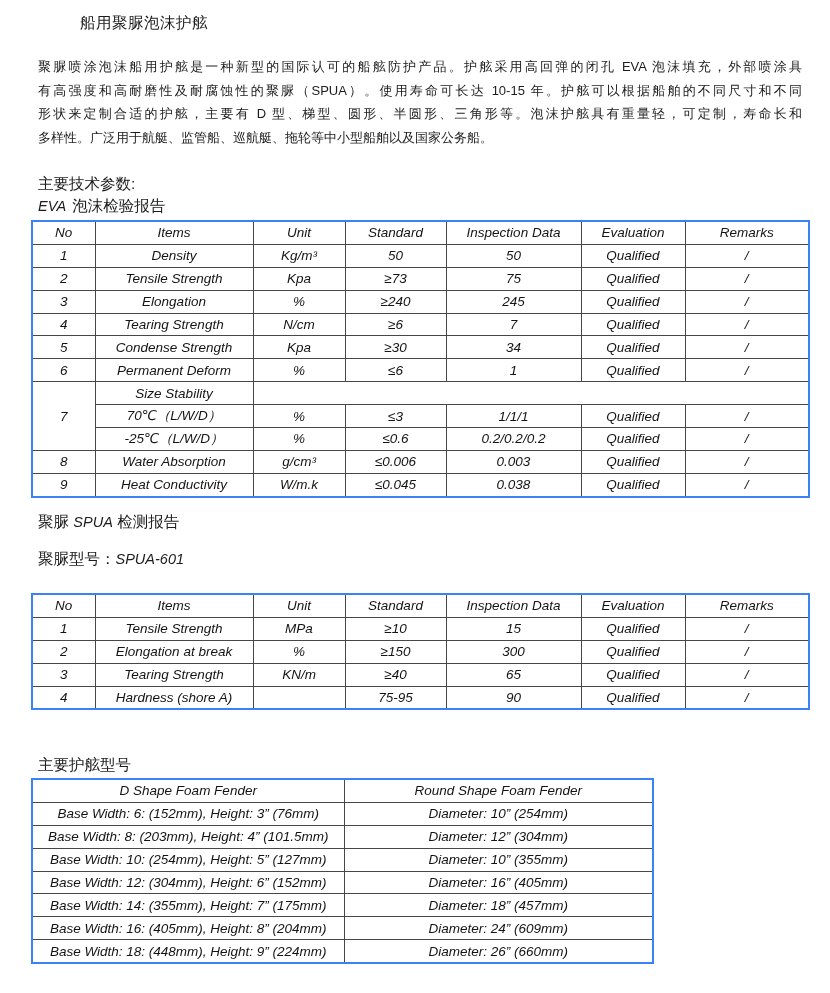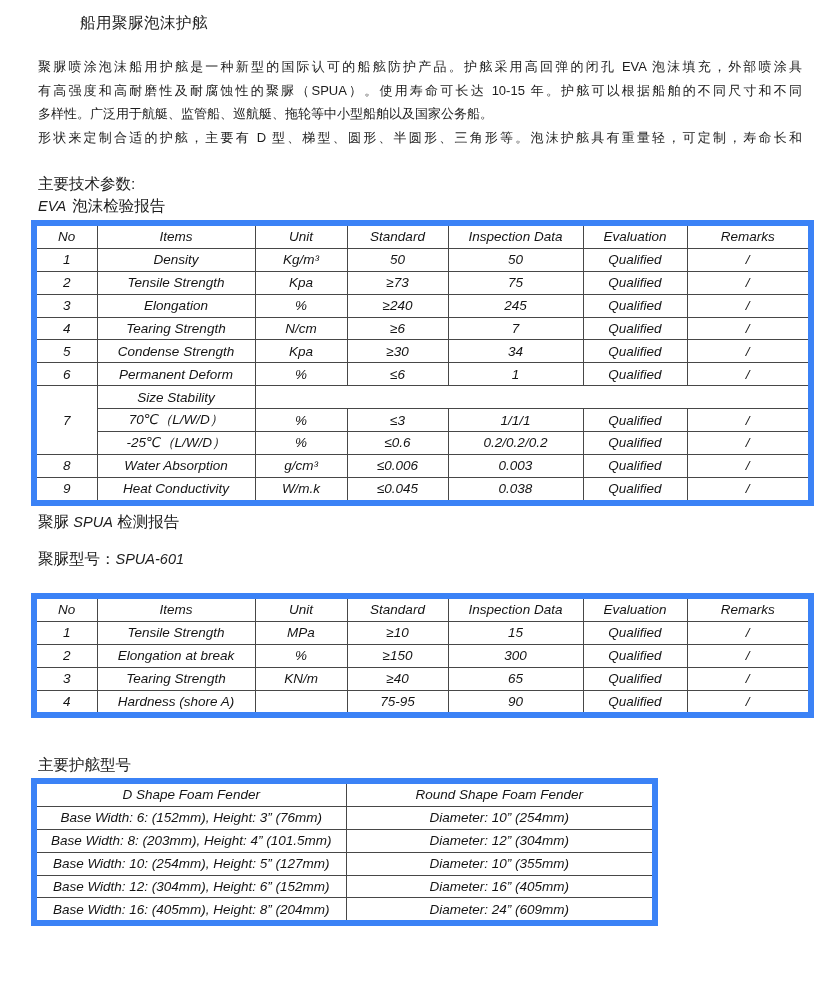--- a/index.html
+++ b/index.html
@@ -16,39 +16,39 @@
   .sec-h { font-size:15.5px; }
   .h-params { left:38px; top:174px; }
   .h-eva    { left:38px; top:196px; }
   .h-spua1  { left:38px; top:512px; }
   .h-spua2  { left:38px; top:549px; }
   .h-fender { left:38px; top:755px; }
   .en { font-style:italic; font-size:14.5px; }
   .gap { margin-right:6px; }
 
   table { border-collapse:collapse; table-layout:fixed; background:#fff; }
-  table { border:6px solid #3b82f6; }
+  table { border:2px solid #3b82f6; }
   th, td { border:1.5px solid #474747; height:21.9px; text-align:center;
            vertical-align:middle; font-style:italic; font-size:13.5px;
            font-weight:400; padding:0 2px; color:#141414; white-space:nowrap;
            overflow:hidden; }
   .t-eva    { left:31px; top:220px; width:777px; }
   .t-spua   { left:31px; top:593px; width:777px; }
   .t-fender { left:31px; top:778px; width:621px; }
 </style>
 </head>
 <body>
 
 <div class="abs doc-title">船用聚脲泡沫护舷</div>
 
 <div class="abs intro">
   <div class="ln jl">聚脲喷涂泡沫船用护舷是一种新型的国际认可的船舷防护产品。护舷采用高回弹的闭孔 EVA 泡沫填充，外部喷涂具</div>
   <div class="ln jl">有高强度和高耐磨性及耐腐蚀性的聚脲（SPUA）。使用寿命可长达 10-15 年。护舷可以根据船舶的不同尺寸和不同</div>
+  <div class="ln jl">形状来定制合适的护舷，主要有 D 型、梯型、圆形、半圆形、三角形等。泡沫护舷具有重量轻，可定制，寿命长和</div>
   <div class="ln">多样性。广泛用于航艇、监管船、巡航艇、拖轮等中小型船舶以及国家公务船。</div>
-  <div class="ln jl">形状来定制合适的护舷，主要有 D 型、梯型、圆形、半圆形、三角形等。泡沫护舷具有重量轻，可定制，寿命长和</div>
 </div>
 
 <div class="abs sec-h h-params">主要技术参数:</div>
 
 <div class="abs sec-h h-eva">
   <span class="en gap">EVA</span><span>泡沫检验报告</span>
 </div>
 
 <table class="abs t-eva" id="eva-table">
   <colgroup>
@@ -262,17 +262,25 @@
       </tr>
       <tr>
         <td>Base Width: 10: (254mm), Height: 5” (127mm)</td>
         <td>Diameter: 10” (355mm)</td>
       </tr>
       <tr>
         <td>Base Width: 12: (304mm), Height: 6” (152mm)</td>
         <td>Diameter: 16” (405mm)</td>
       </tr>
       <tr>
+        <td>Base Width: 14: (355mm), Height: 7” (175mm)</td>
+        <td>Diameter: 18” (457mm)</td>
+      </tr>
+      <tr>
         <td>Base Width: 16: (405mm), Height: 8” (204mm)</td>
         <td>Diameter: 24” (609mm)</td>
       </tr>
+      <tr>
+        <td>Base Width: 18: (448mm), Height: 9” (224mm)</td>
+        <td>Diameter: 26” (660mm)</td>
+      </tr>
     </tbody>
   </table>
 
 </body></html>

